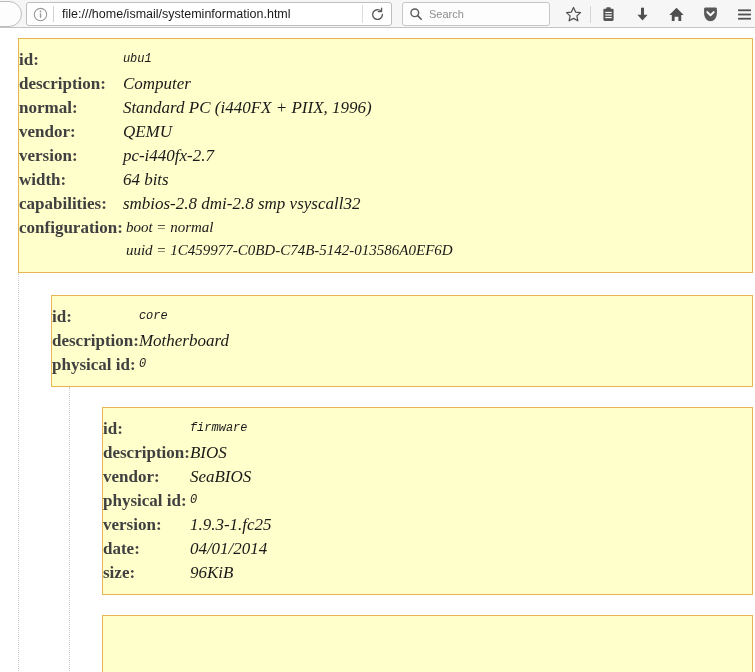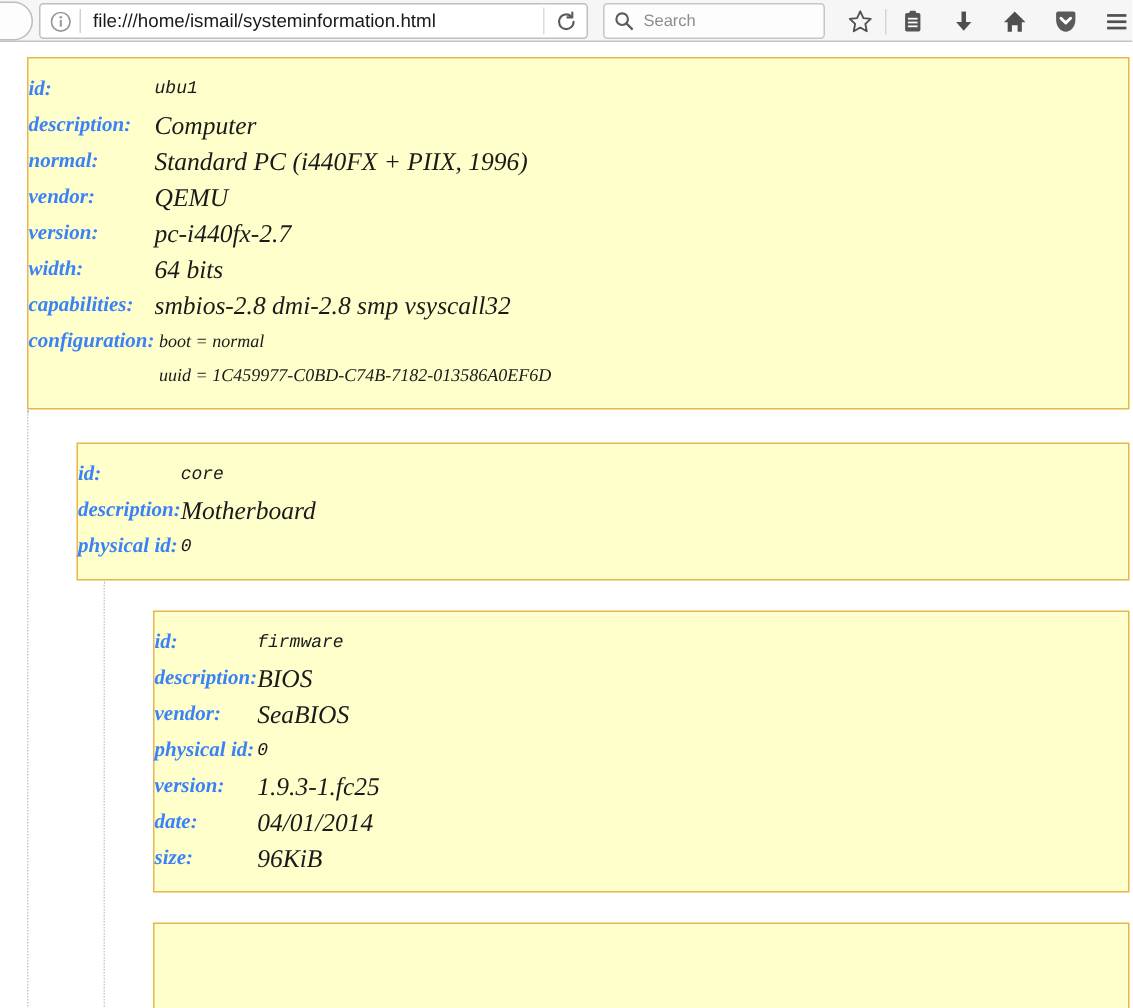--- a/index.html
+++ b/index.html
@@ -175,46 +175,45 @@
     margin: 0;
     padding: 0;
   }
   table.props td {
     padding: 0 0 1px 0;
     vertical-align: top;
     font-family: "Liberation Serif", serif;
   }
   td.k {
     font-weight: bold;
-    font-size: 14px;
-    color: #3b82f6;
+    font-size: 17px;
+    color: #404040;
     white-space: nowrap;
     padding-left: 20px;
     padding-right: 0;
     line-height: 23px;
-    font-style: italic;
   }
   td.v {
     font-size: 17px;
     color: #1a1a1a;
     line-height: 23px;
     padding-left: 0;
     font-style: italic;
   }
   td.v.mono {
     font-family: "Liberation Mono", monospace;
     font-size: 12px;
     line-height: 23px;
   }
   td.v.ital {
     font-style: italic;
   }
   .cfg-line {
     display: block;
-    font-size: 12px;
+    font-size: 15px;
     line-height: 23px;
     padding-left: 3px;
   }
   .spacer-gap { height: 22px; }
   .spacer-gap-sm { height: 20px; }
 </style>
 </head>
 <body>
 
 <div class="browser-chrome">
@@ -335,21 +334,21 @@
             <td class="v">64 bits</td>
           </tr>
           <tr>
             <td class="k">capabilities:</td>
             <td class="v ital">smbios-2.8 dmi-2.8 smp vsyscall32</td>
           </tr>
           <tr>
             <td class="k">configuration:</td>
             <td class="v">
               <span class="cfg-line">boot = normal</span>
-              <span class="cfg-line">uuid = 1C459977-C0BD-C74B-7182-013586A0EF6D</span>
+              <span class="cfg-line">uuid = 1C459977-C0BD-C74B-5142-013586A0EF6D</span>
             </td>
           </tr>
         </tbody>
           </table>
       </div>
 
       <ul class="tree nested">
         <li>
           <div class="spacer-gap"></div>
 

